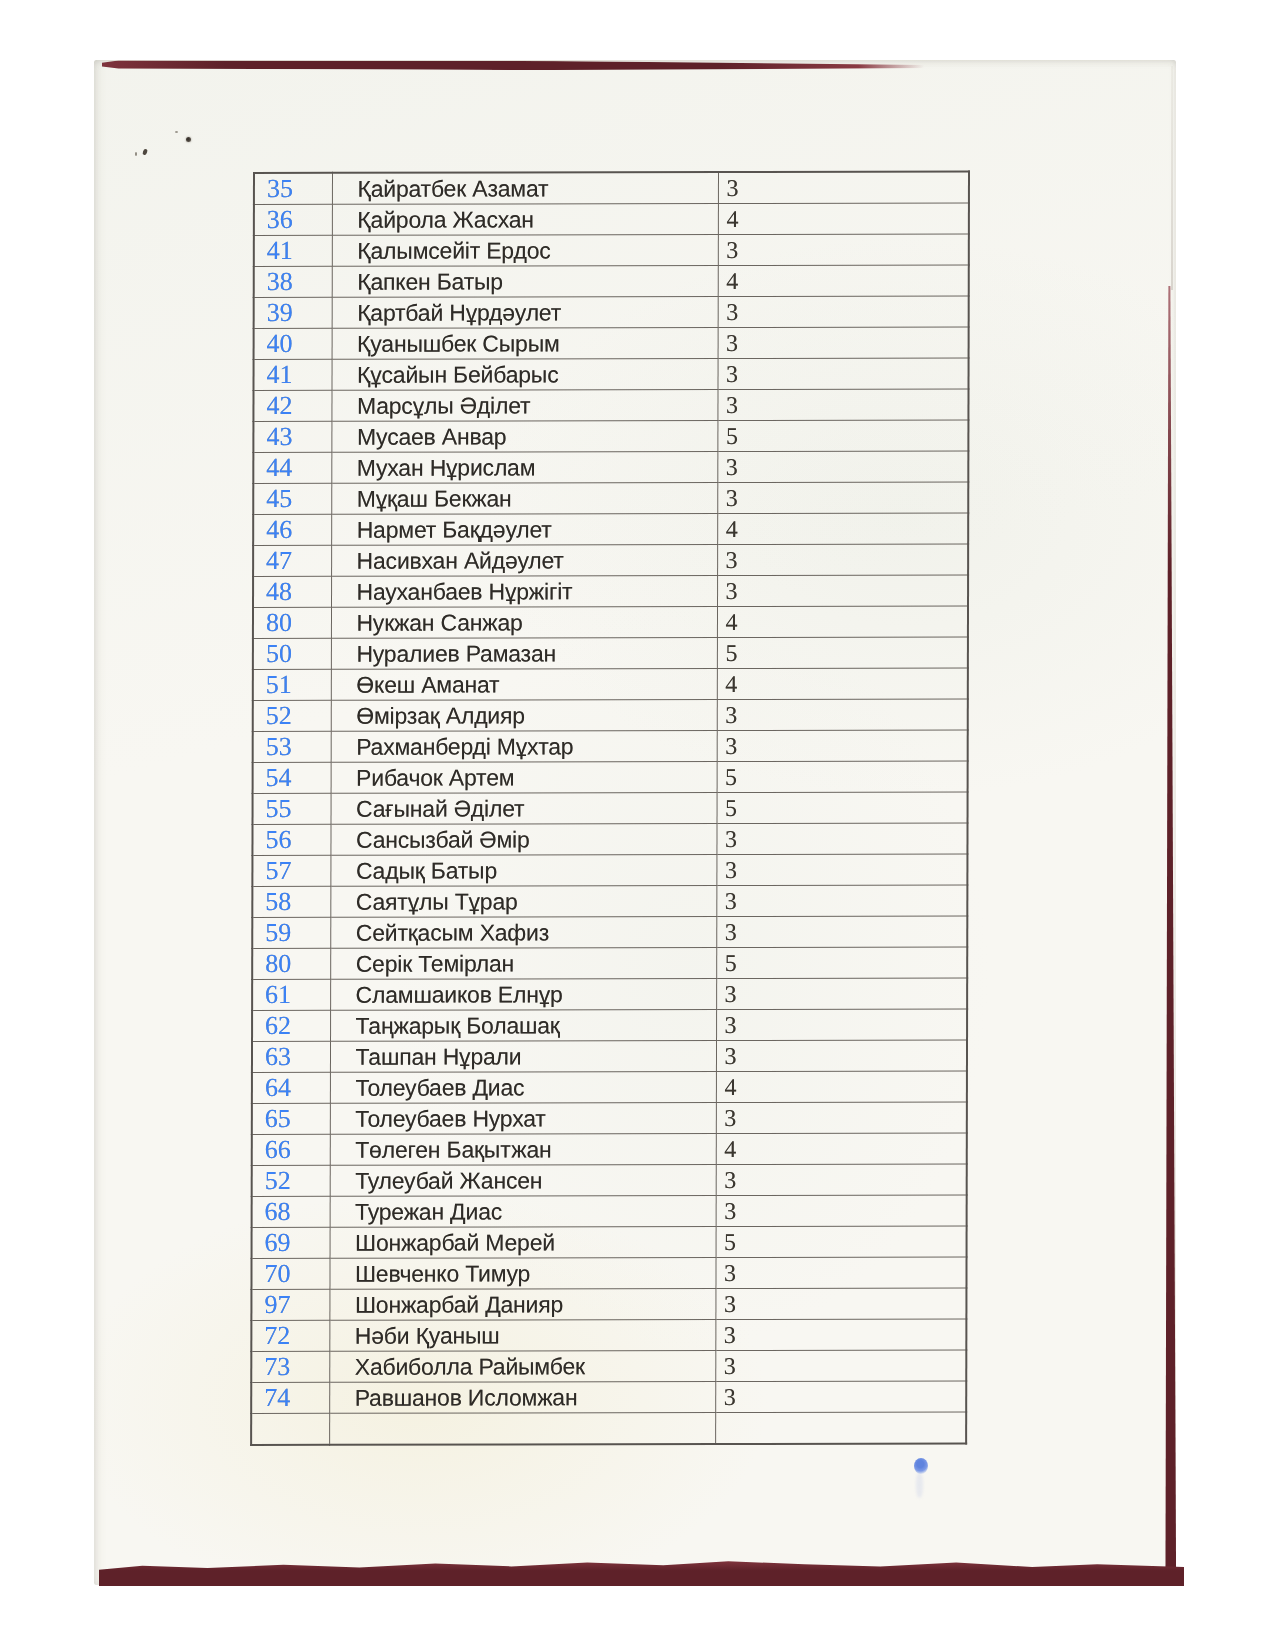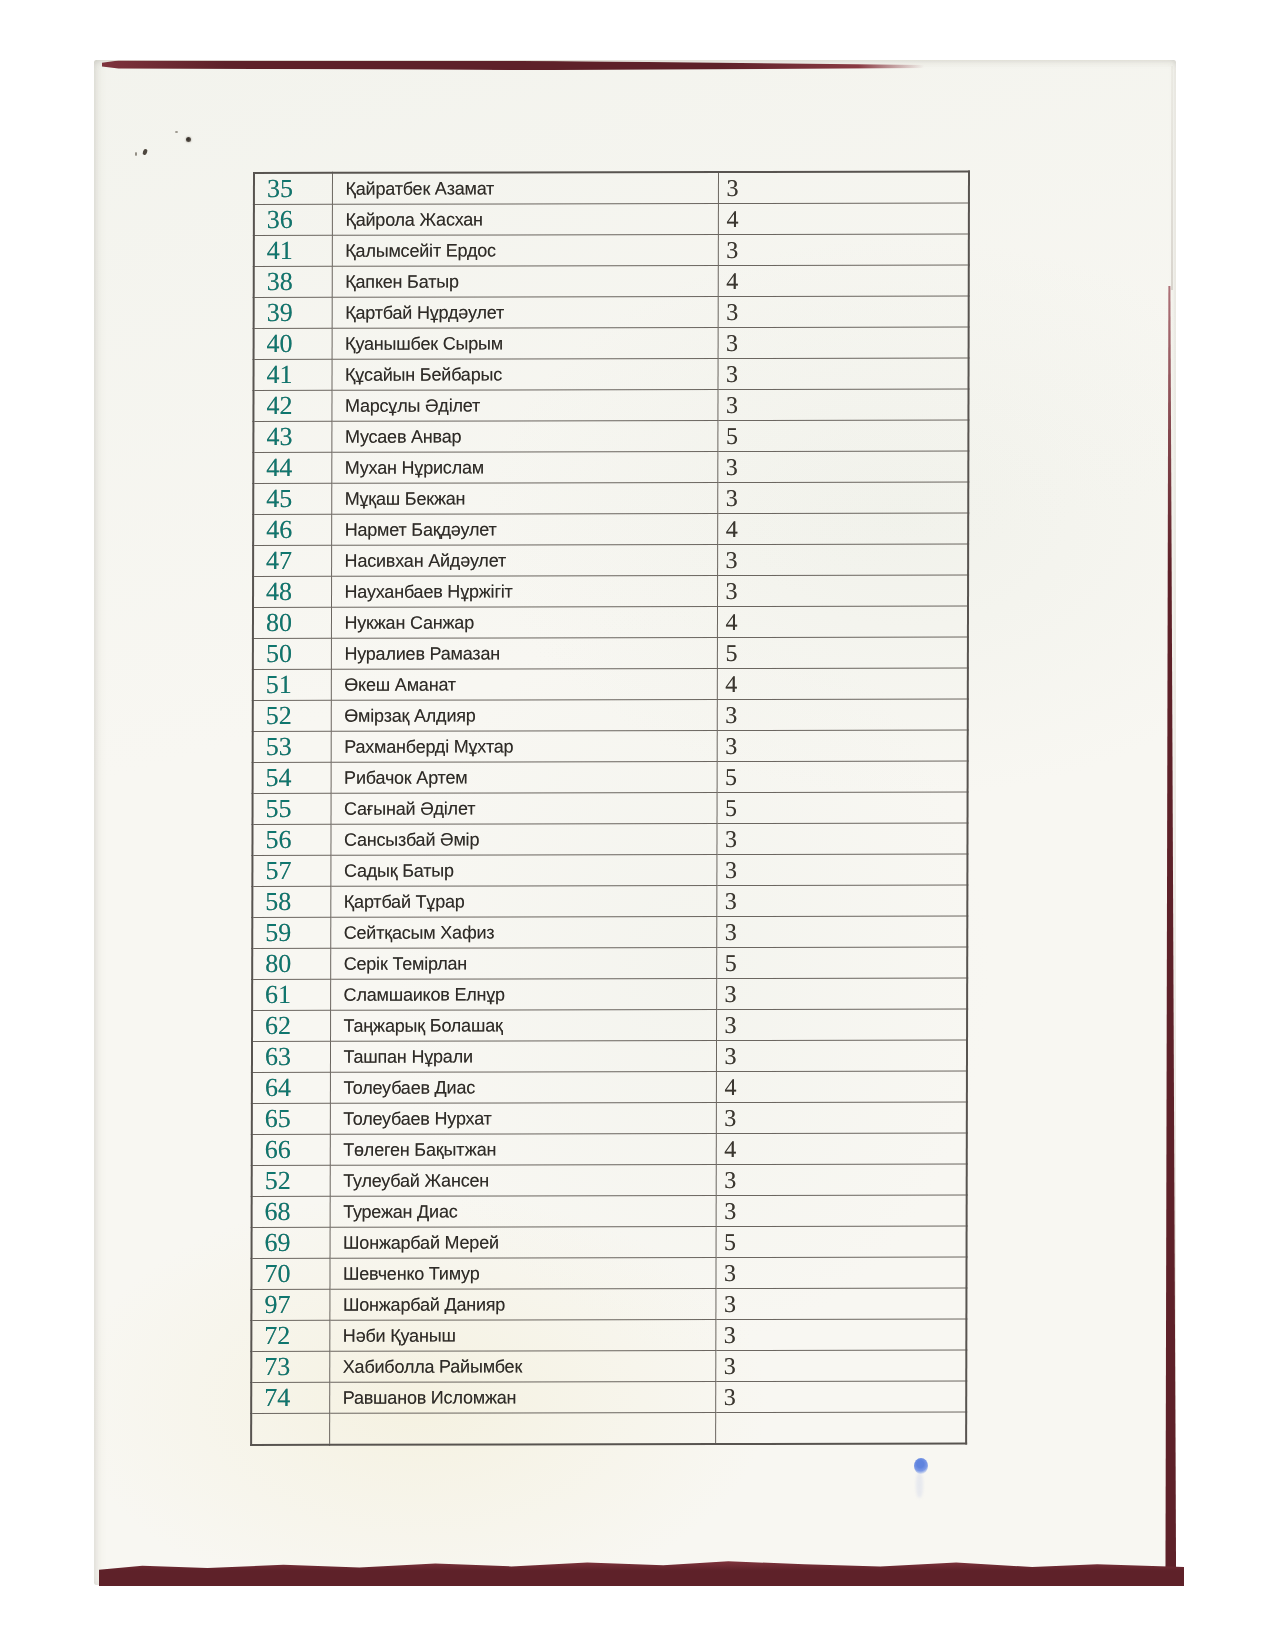--- a/index.html
+++ b/index.html
@@ -93,26 +93,26 @@
     height:31px;
     vertical-align:middle;
     color:var(--ink);
     text-shadow:0 0 0.6px rgba(45,40,33,0.45);
     white-space:nowrap;
     overflow:hidden;
   }
   td.no{
     width:78px;padding-left:12px;
     font-family:"Liberation Serif","DejaVu Serif",serif;
-    font-size:26px;line-height:30px;color:#0f766e;
+    font-size:26px;line-height:30px;color:#3b82f6;
   }
   td.name{
-    width:386px;padding-left:13px;
+    width:386px;padding-left:25px;
     font-family:"Liberation Sans","DejaVu Sans",sans-serif;
-    font-size:18px;line-height:30px;letter-spacing:-0.2px;
+    font-size:23px;line-height:30px;letter-spacing:-0.2px;
   }
   td.score{
     width:251px;padding-left:8px;
     font-family:"Liberation Serif","DejaVu Serif",serif;
     font-size:24px;line-height:30px;color:#3a362f;
   }
 </style>
 </head>
 <body>
 
@@ -244,21 +244,21 @@
           <td class="name">Сансызбай Әмір</td>
           <td class="score">3</td>
         </tr>
         <tr>
           <td class="no">57</td>
           <td class="name">Садық Батыр</td>
           <td class="score">3</td>
         </tr>
         <tr>
           <td class="no">58</td>
-          <td class="name">Қартбай Тұрар</td>
+          <td class="name">Саятұлы Тұрар</td>
           <td class="score">3</td>
         </tr>
         <tr>
           <td class="no">59</td>
           <td class="name">Сейтқасым Хафиз</td>
           <td class="score">3</td>
         </tr>
         <tr>
           <td class="no">80</td>
           <td class="name">Серік Темірлан</td>

